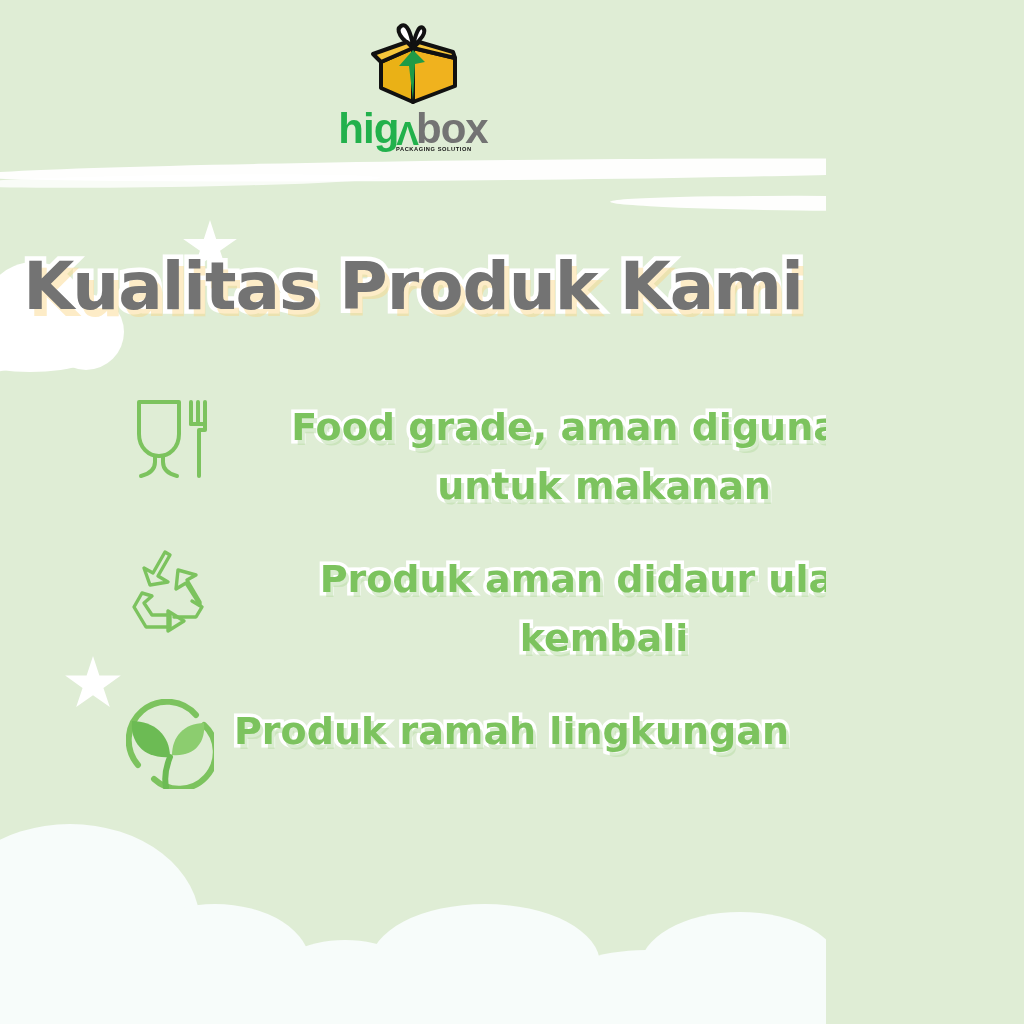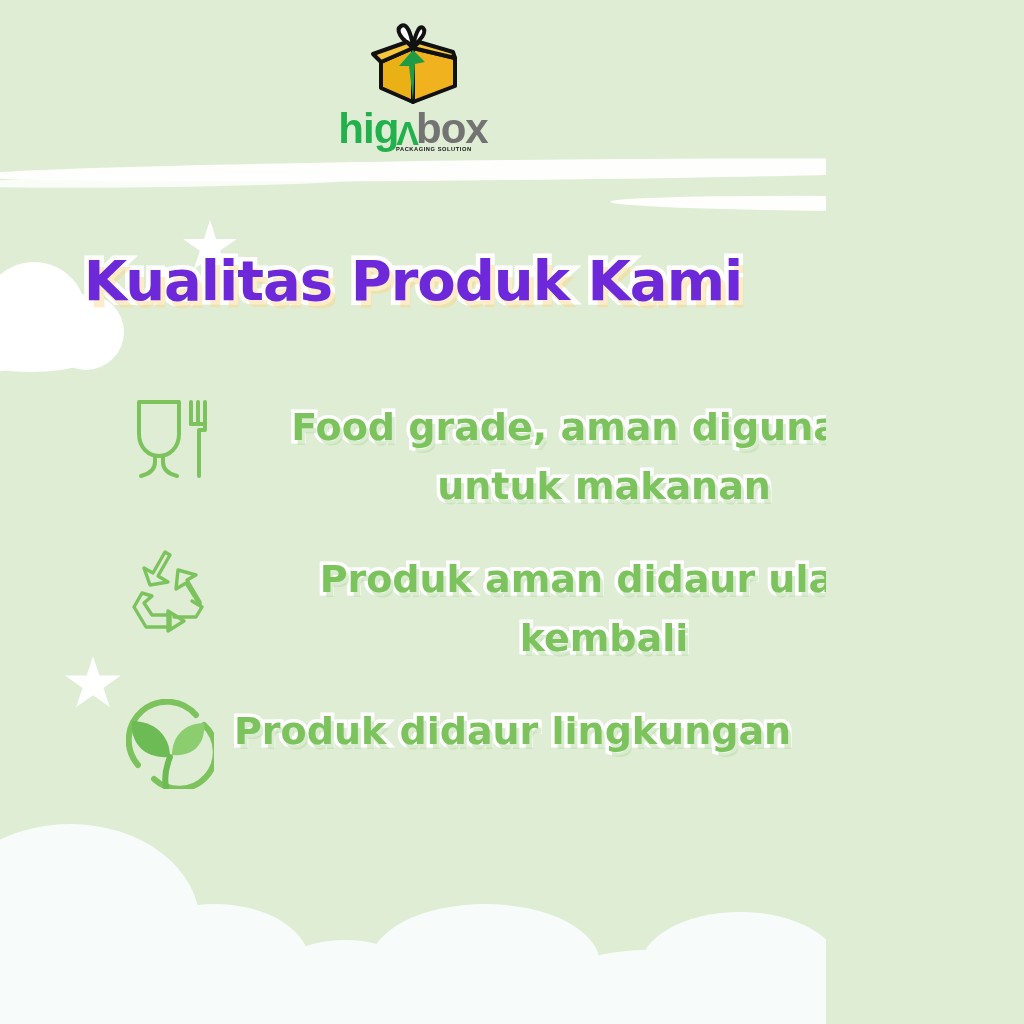--- a/index.html
+++ b/index.html
@@ -154,25 +154,25 @@
   }
 
   
   .title {
     position: absolute;
     left: 0;
     right: 0;
     top: 248px;
     text-align: center;
     font-family: "DejaVu Sans", sans-serif;
-    font-size: 56px;
+    font-size: 66px;
     font-weight: bold;
     font-style: normal;
     letter-spacing: -1px;
-    color: #6d28d9;
+    color: #737373;
     -webkit-text-stroke: 9px #ffffff;
     paint-order: stroke fill;
     text-shadow: 5px 7px 0 rgba(250, 213, 130, 0.45);
   }
 
   
   .features {
     position: absolute;
     left: 124px;
     top: 392px;
@@ -325,19 +325,19 @@
     <div class="feature f3">
       <div class="feature-icon">
         <svg width="88" height="90" viewBox="0 0 88 90">
           <path d="M12 66 A36 36 0 0 1 70 16" fill="none" stroke="#7cc35e" stroke-width="6" stroke-linecap="round"></path>
           <path d="M78 26 A36 36 0 0 1 28 80" fill="none" stroke="#7cc35e" stroke-width="6" stroke-linecap="round"></path>
           <path d="M44 58 C44 36 28 22 6 22 C4 44 18 60 44 58 Z" fill="#6cbb54"></path>
           <path d="M46 56 C46 38 58 24 78 24 C80 44 68 58 46 56 Z" fill="#8ccd6f"></path>
           <path d="M44 58 C40 68 38 78 40 88" fill="none" stroke="#6cbb54" stroke-width="6" stroke-linecap="round"></path>
         </svg>
       </div>
-      <div class="feature-text">Produk didaur lingkungan</div>
+      <div class="feature-text">Produk ramah lingkungan</div>
     </div>
 
   </div>
 
 
 </div>
 
 </body></html>

